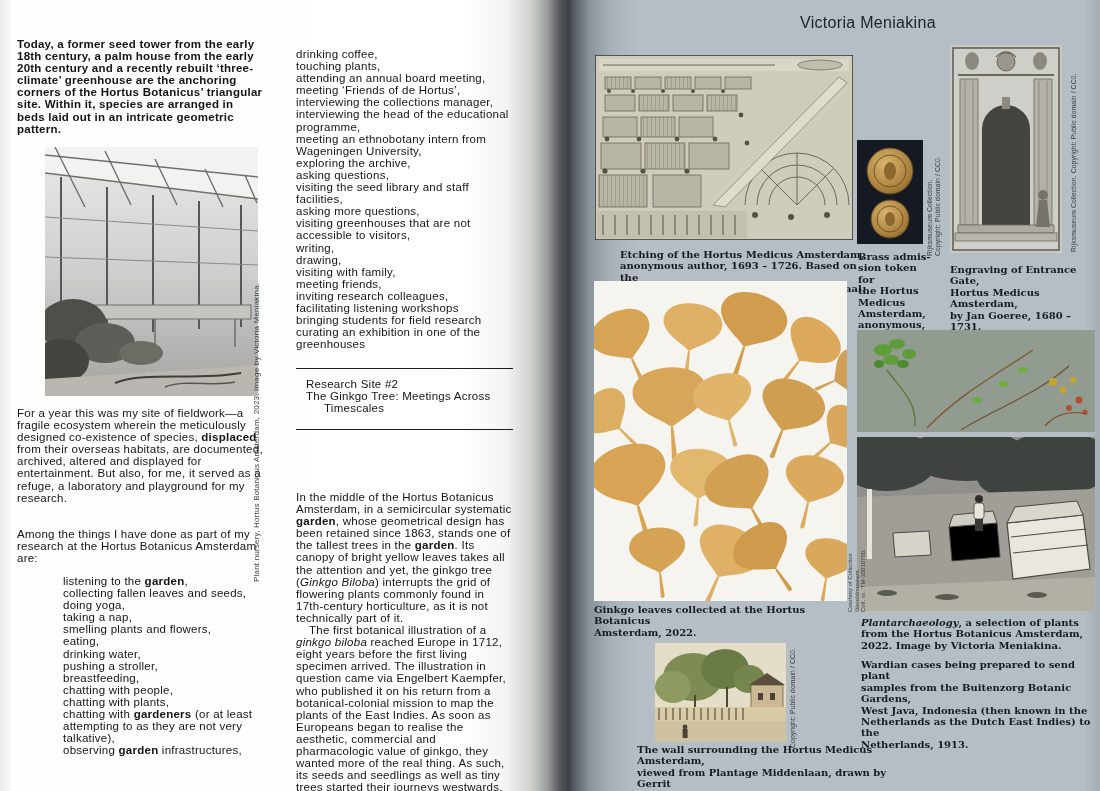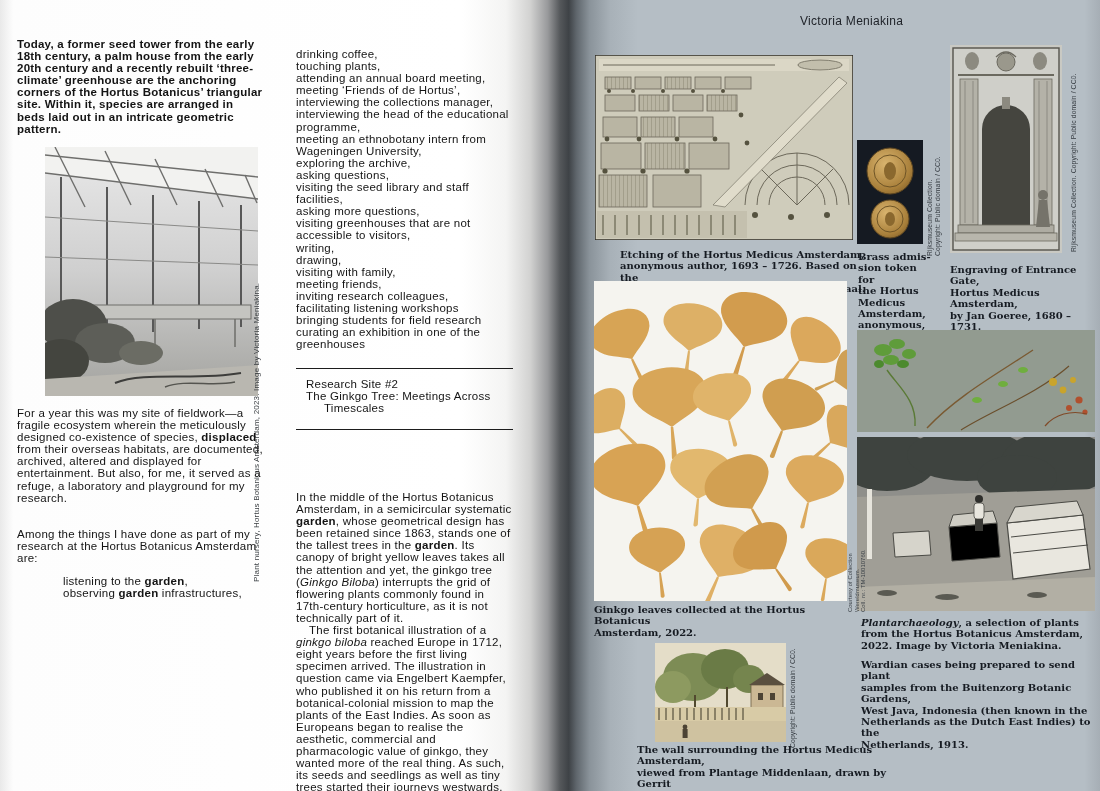--- a/index.html
+++ b/index.html
@@ -20,21 +20,21 @@
   .vrot{transform:rotate(-90deg);transform-origin:0 0;}
   .credit-sm{font-size:8px;letter-spacing:.2px;color:#3c4044;line-height:9px;}
   .credit-xs{font-size:6.8px;letter-spacing:.1px;color:#343a40;line-height:7.6px;}
   .credit-xxs{font-size:5.8px;letter-spacing:.1px;color:#3c4248;line-height:6.6px;}
   .cap{font-family:"DejaVu Serif","Liberation Serif",serif;font-weight:600;
        font-size:10px;line-height:11.4px;color:#161b22;white-space:pre-line;}
   .rs-head{border-top:1.6px solid #1c1c1c;border-bottom:1.6px solid #1c1c1c;
            padding:9px 0 15px 0;}
   .rs-head .l{padding-left:10px;}
   .rs-head .l3{padding-left:28px;}
-  .hdr{font-size:12px;letter-spacing:.3px;color:#20242a;}
+  .hdr{font-size:16px;letter-spacing:.3px;color:#20242a;}
   svg{display:block;}
 </style>
 </head>
 <body>
 
 <div class="spread">
 
   <div>
 
     <div class="abs t" style="left:17px;top:38px;width:246px;font-weight:bold;">Today, a former seed tower from the early 18th century, a palm house from the early 20th century and a recently rebuilt ‘three-climate’ greenhouse are the anchoring corners of the Hortus Botanicus’ triangular site. Within it, species are arranged in beds laid out in an intricate geometric pattern.</div>
@@ -87,20 +87,31 @@
     </div>
 
     <div class="abs vrot credit-sm" style="left:252px;top:582px;width:334px;">Plant nursery, Hortus Botanicus Amsterdam, 2023. Image by Victoria Meniakina.</div>
 
     <div class="abs t" style="left:17px;top:407px;width:252px;"><span>For a year this was my site of fieldwork—a fragile ecosystem wherein the meticulously designed co-existence of species, </span><b>displaced</b><span> from their overseas habitats, are documented, archived, altered and displayed for entertainment. But also, for me, it served as a refuge, a laboratory and playground for my research.</span></div>
 
     <div class="abs t" style="left:17px;top:528px;width:246px;">Among the things I have done as part of my research at the Hortus Botanicus Amsterdam are:</div>
 
     <div class="abs t" style="left:63px;top:575px;width:198px;">
       <div><span>listening to the </span><b>garden</b><span>,</span></div>
+      <div class="pre">collecting fallen leaves and seeds,
+doing yoga,
+taking a nap,
+smelling plants and flowers,
+eating,
+drinking water,
+pushing a stroller,
+breastfeeding,
+chatting with people,
+chatting with plants,</div>
+      <div><span>chatting with </span><b>gardeners</b><span> (or at least attempting to as they are not very talkative),</span></div>
       <div><span>observing </span><b>garden</b><span> infrastructures,</span></div>
     </div>
 
     <div class="abs t pre" style="left:296px;top:48px;width:216px;">drinking coffee,
 touching plants,
 attending an annual board meeting,
 meeting ‘Friends of de Hortus’,
 interviewing the collections manager,
 interviewing the head of the educational programme,
 meeting an ethnobotany intern from Wageningen University,

